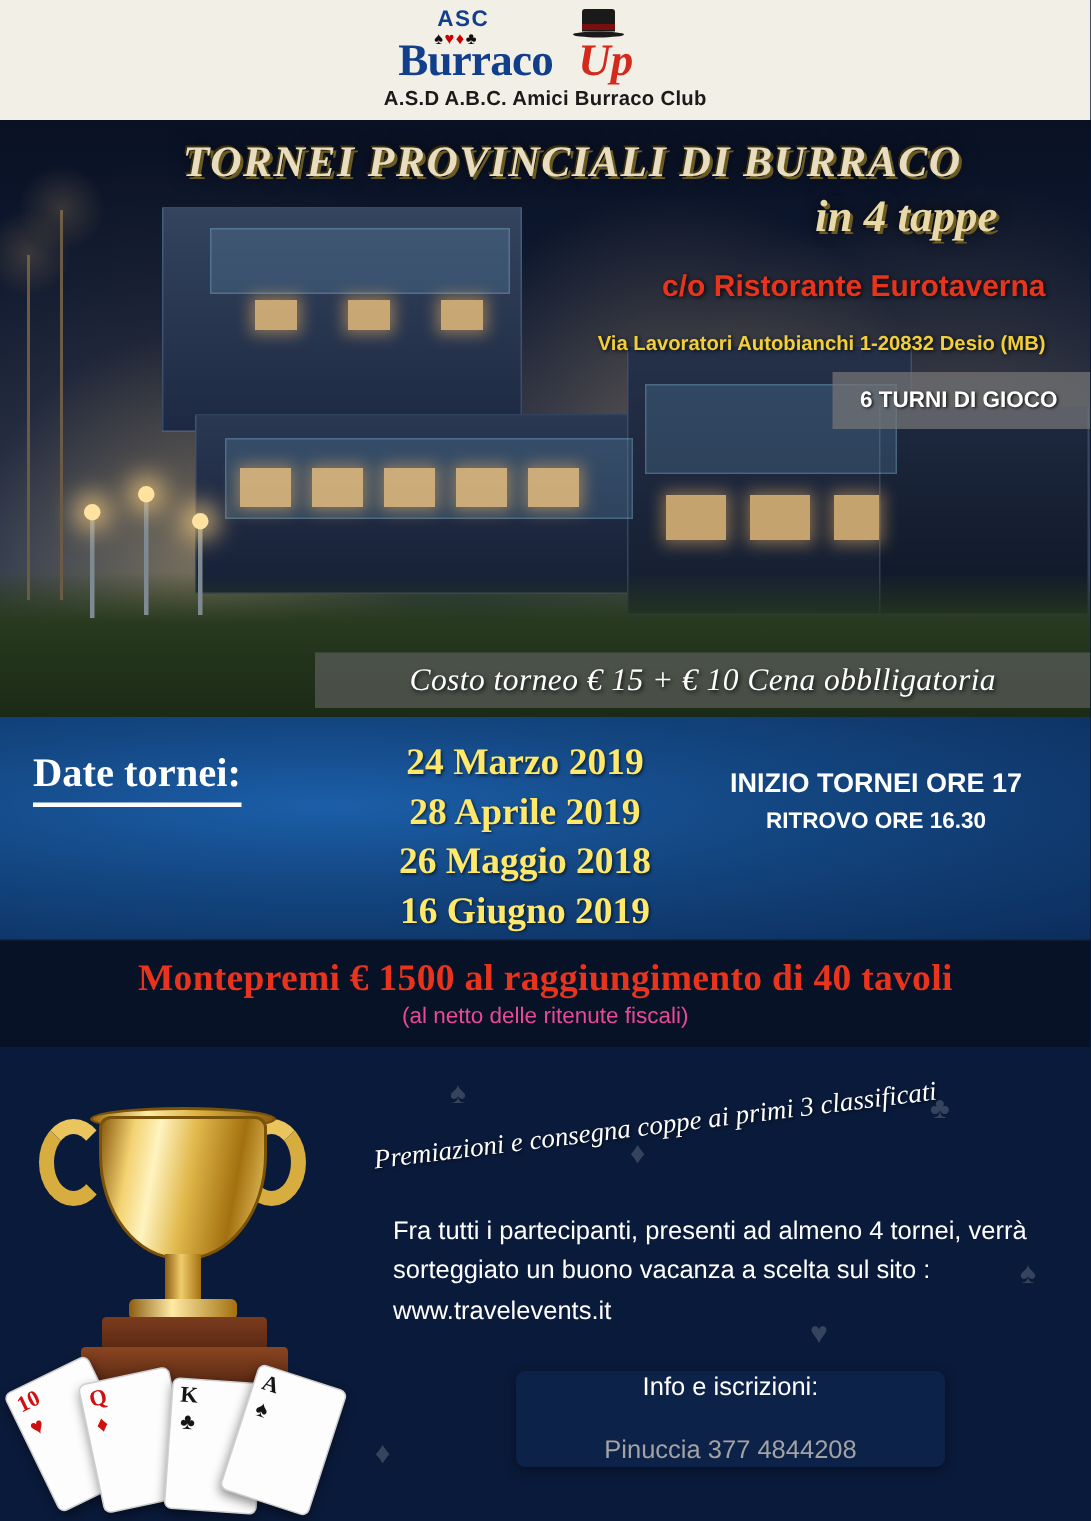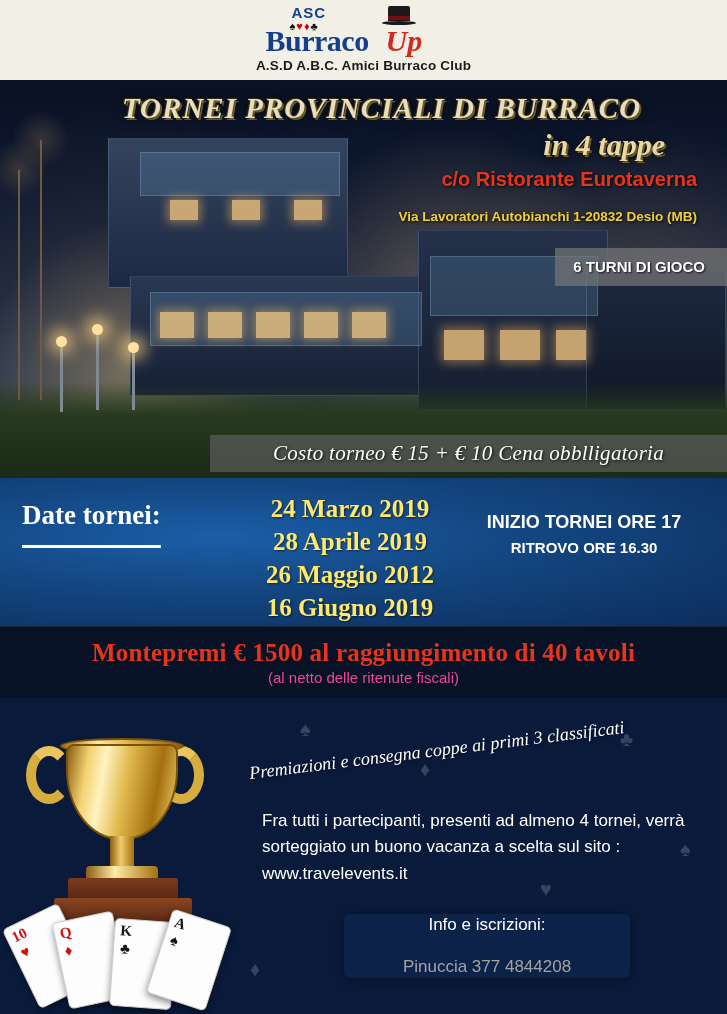--- a/index.html
+++ b/index.html
@@ -110,20 +110,21 @@
     color: #ead9a8;
     text-shadow: 2px 2px 0 #6b5a20, 0 0 10px rgba(0,0,0,0.85);
   }
   .venue {
     position: absolute; right: 30px; top: 88px; text-align: right;
   }
   .venue-name {
     font-size: 20px; font-weight: bold; color: #e8341c;
     font-family: "Liberation Sans", sans-serif;
     text-shadow: 1px 1px 3px rgba(0,0,0,0.9);
+    margin-top: 12px;
   }
   .venue-addr {
     font-size: 13.5px; font-weight: bold; color: #f0cf3a; margin-top: 18px;
     text-shadow: 1px 1px 3px rgba(0,0,0,0.9);
   }
   .turni-box {
     position: absolute; right: 0px; top: 168px;
     background: rgba(118,118,118,0.72);
     padding: 8px 22px 8px 18px; text-align: center;
   }
@@ -145,21 +146,21 @@
   
   .dates-band {
     position: relative; height: 148px;
     background: radial-gradient(ellipse at 30% 40%, #1b5ea8 0%, #13457f 45%, #0c2d5c 100%);
     overflow: hidden;
   }
   .dates-label {
     position: absolute; left: 22px; top: 22px;
     font-family: "Liberation Serif", serif;
     font-size: 27px; font-weight: bold; color: #ffffff;
-    border-bottom: 3px solid #ffffff; padding-bottom: 14px;
+    border-bottom: 3px solid #ffffff; padding-bottom: 4px;
   }
   .dates-list {
     position: absolute; left: 205px; top: 14px; width: 290px; text-align: center;
   }
   .dates-list div {
     font-family: "Liberation Serif", serif;
     font-size: 25px; font-weight: bold; color: #ffe86a;
     line-height: 1.32;
     text-shadow: 1px 1px 2px rgba(0,0,0,0.55);
   }
@@ -325,21 +326,21 @@
     <div class="costo-bar">
       <span>Costo torneo € 15 + € 10 Cena obblligatoria</span>
     </div>
   </div>
 
   <div class="dates-band">
     <div class="dates-label">Date tornei:</div>
     <div class="dates-list">
       <div>24 Marzo 2019</div>
       <div>28 Aprile 2019</div>
-      <div>26 Maggio 2012</div>
+      <div>26 Maggio 2018</div>
       <div>16 Giugno 2019</div>
     </div>
     <div class="start-info">
       <div class="start-main">INIZIO TORNEI ORE 17</div>
       <div class="start-sub">RITROVO ORE 16.30</div>
     </div>
   </div>
 
   <div class="prize-band">
     <div class="prize-main">Montepremi € 1500 al raggiungimento di 40 tavoli</div>

